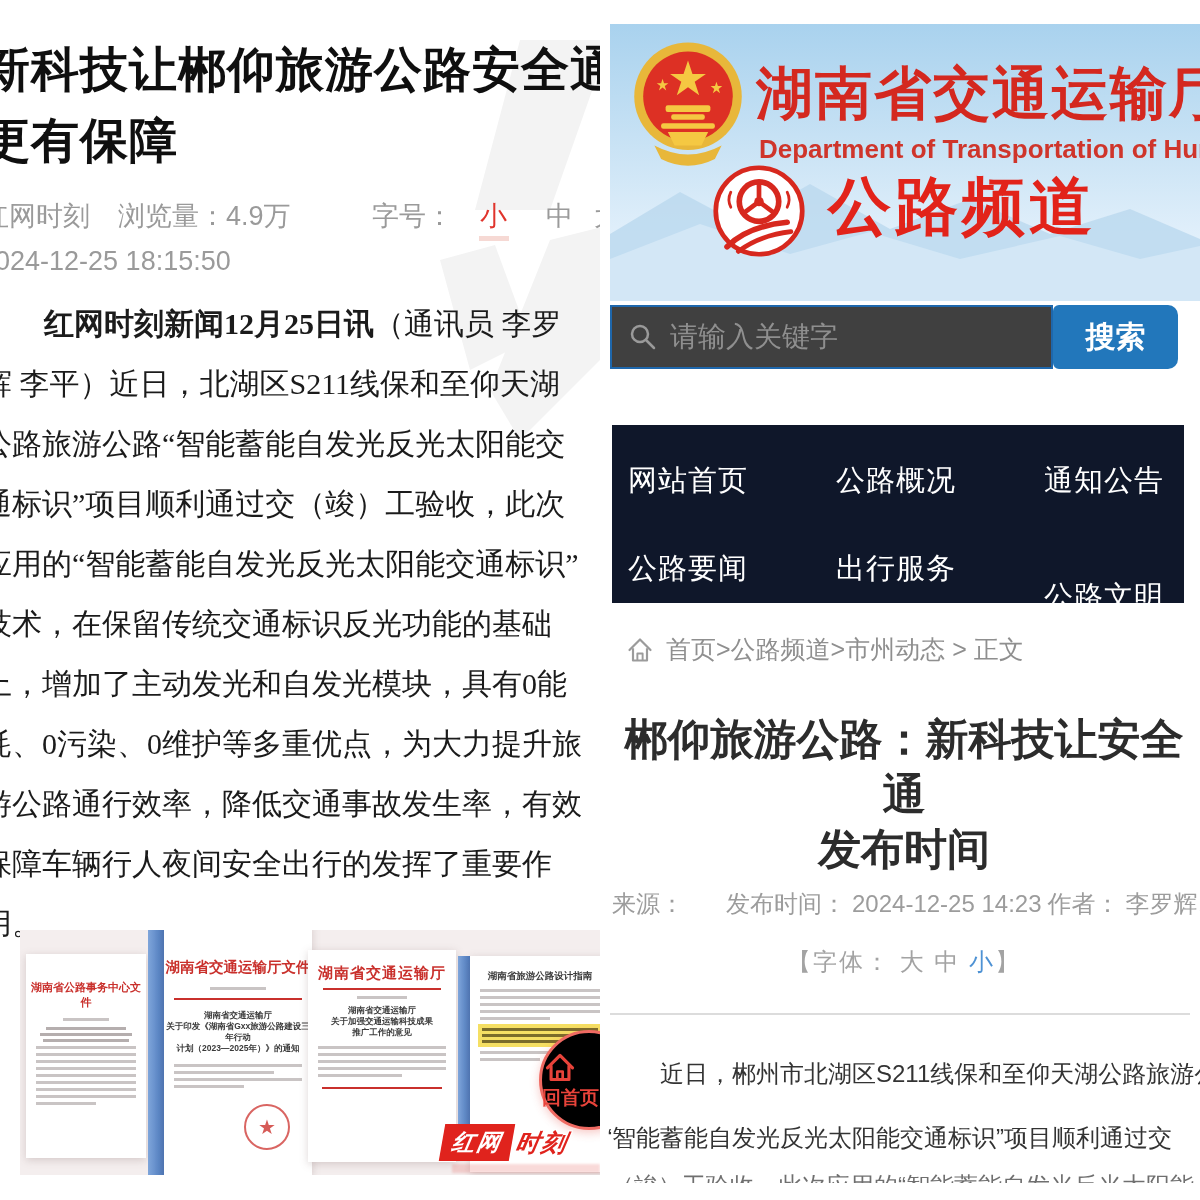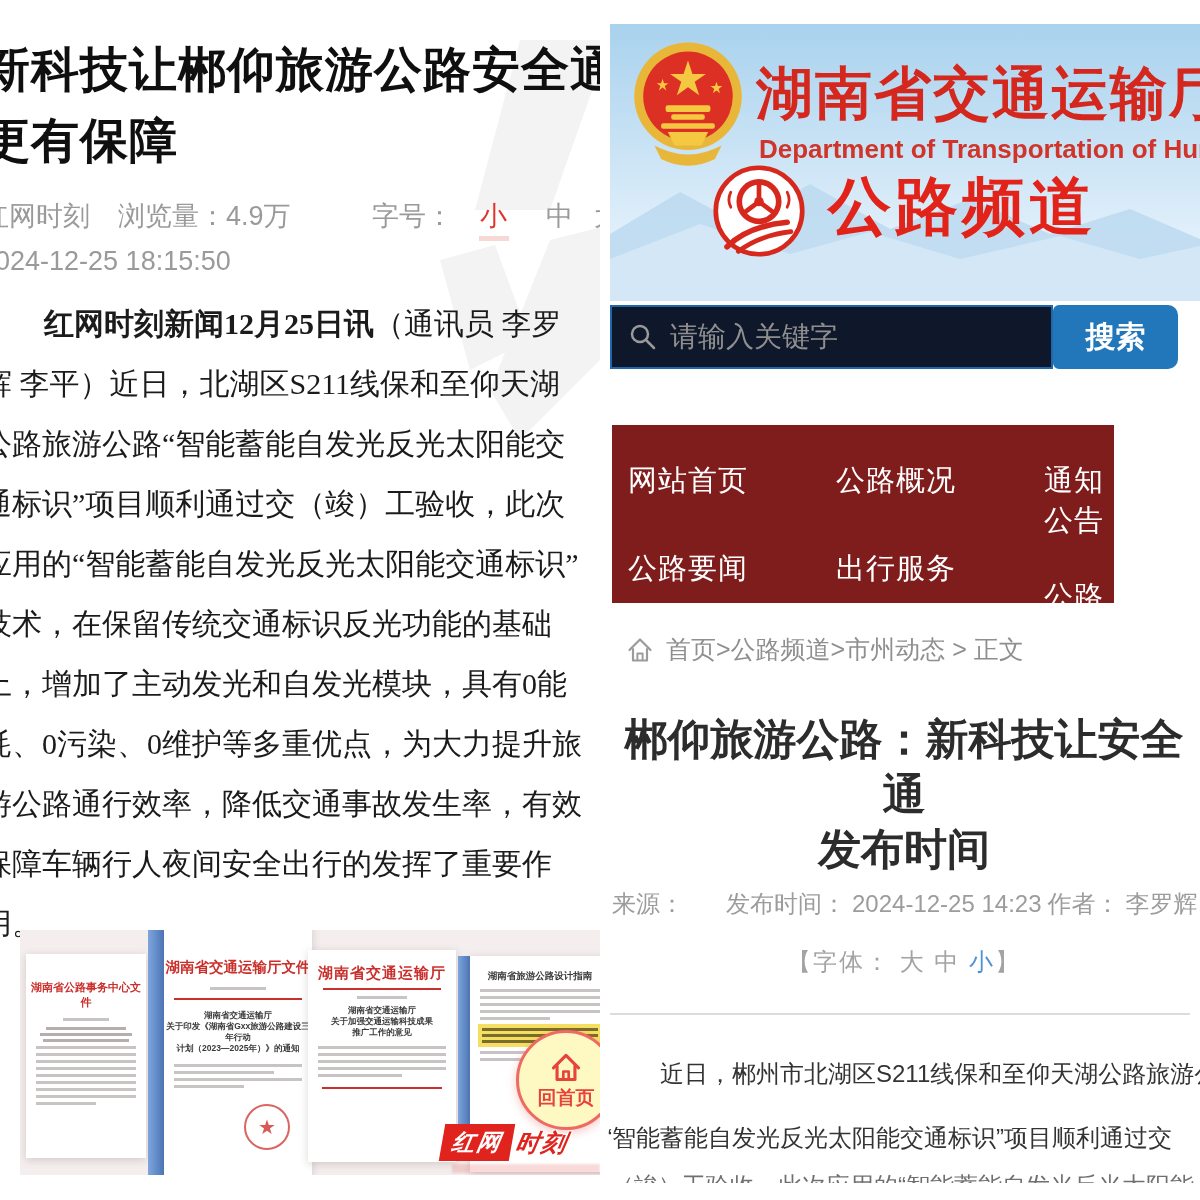--- a/index.html
+++ b/index.html
@@ -25,39 +25,39 @@
   #lp-photo { position:absolute; left:20px; top:930px; width:600px; height:245px; background:#f4eeee; overflow:hidden; }
   .doc { position:absolute; background:#ffffff; box-shadow:0 2px 8px rgba(120,90,90,.25); }
   .doc-title-red { color:#c9302c; font-weight:bold; text-align:center; }
   .spine { position:absolute; background:linear-gradient(90deg,#7fa5da,#4a78bc); }
   .bar { height:3px; background:#c9c4c4; margin:4px 10px; }
   .bar.dark { background:#b5aeae; }
   .hl-wrap { background:#f5df63; padding:1px 0; }
   .micro-black { color:#3a3a3a; font-size:8.5px; font-weight:bold; text-align:center; line-height:11px; }
   .red-rule { height:2px; background:#c9302c; margin:4px 10px; }
   #seal { position:absolute; right:22px; bottom:26px; width:46px; height:46px; border:2px solid rgba(204,50,45,.75); border-radius:50%; color:rgba(204,50,45,.8); font-size:20px; display:flex; align-items:center; justify-content:center; }
-  #home-btn { position:absolute; left:496px; top:100px; width:100px; height:100px; background:#fef9c3; border:3px solid #ef6a62; border-radius:50%; box-shadow:0 3px 10px rgba(230,80,70,.3); display:flex; flex-direction:column; align-items:center; justify-content:center; cursor:pointer; }
+  #home-btn { position:absolute; left:519px; top:100px; width:100px; height:100px; background:#000000; border:3px solid #ef6a62; border-radius:50%; box-shadow:0 3px 10px rgba(230,80,70,.3); display:flex; flex-direction:column; align-items:flex-start; justify-content:center; cursor:pointer; }
   #home-btn .lbl { color:#e8433a; font-weight:bold; font-size:19px; margin-top:1px; }
   #rednet-logo { position:absolute; left:422px; top:194px; display:flex; align-items:center; }
   #rednet-logo .blk { background:#e0231d; transform:skewX(-10deg); padding:3px 10px; color:#fff; font-weight:bold; font-style:italic; font-size:23px; letter-spacing:2px; }
   #rednet-logo .out { margin-left:4px; transform:skewX(-10deg); color:#e0231d; font-weight:bold; font-style:italic; font-size:24px; letter-spacing:2px; text-shadow:-1px -1px 0 #fff,1px -1px 0 #fff,-1px 1px 0 #fff,1px 1px 0 #fff; }
   #rednet-sub { position:absolute; left:432px; top:234px; width:148px; height:9px; background:#e0231d; opacity:.16; filter:blur(1px); }
 
   
   #right-page { position:absolute; left:608px; top:0; width:592px; height:1200px; background:#fff; overflow:hidden; }
   #banner { position:absolute; left:2px; top:24px; width:590px; height:277px; overflow:hidden;
             background:linear-gradient(180deg,#a9d2ee 0%,#c6e1f4 40%,#e2f0fb 78%,#d4e8f7 100%); }
   .org-cn { left:146px; top:32px; font-size:57px; font-weight:bold; color:#d4281f; letter-spacing:2px; }
   .org-en { left:149px; top:110px; font-size:26px; font-weight:bold; color:#cf352b; }
   .chan-cn { left:218px; top:140px; font-size:63px; font-weight:bold; color:#e2231a; letter-spacing:4px; }
   .chan-en { left:227px; top:219px; font-size:41px; color:#3c3c3c; }
-  #search-input { position:absolute; left:2px; top:305px; width:443px; height:64px; background:#0f172a; border:2px solid #1e67ac; display:flex; align-items:center; }
+  #search-input { position:absolute; left:2px; top:305px; width:443px; height:64px; background:#404040; border:2px solid #1e67ac; display:flex; align-items:center; }
   #search-input .ph { color:#8f8f8f; font-size:28px; margin-left:12px; }
   #search-btn { position:absolute; left:445px; top:305px; width:125px; height:64px; background:#2277bb; border-radius:6px 10px 10px 6px; color:#fff; font-size:30px; font-weight:bold; display:flex; align-items:center; justify-content:center; cursor:pointer; }
-  #nav { position:absolute; left:4px; top:425px; width:502px; height:178px; background:#7f1d1d; }
+  #nav { position:absolute; left:4px; top:425px; width:572px; height:178px; background:#0f172a; }
   .nav-item { position:absolute; color:#fff; font-size:29px; letter-spacing:1px; cursor:pointer; }
   #breadcrumb { position:absolute; left:18px; top:633px; display:flex; align-items:center; gap:12px; color:#8f8f8f; font-size:25px; }
   .art-title { top:712px; width:100%; text-align:center; font-size:43px; font-weight:bold; color:#2c2c2c; line-height:55px; }
   .art-meta { left:4px; top:888px; font-size:24px; color:#9c9c9c; }
   .art-meta span { margin-right:6px; }
   .gap30 { display:inline-block; width:30px; }
   .fontrow { top:946px; width:100%; text-align:center; font-size:24px; color:#a3a3a3; letter-spacing:2px; }
   .fontrow .blue { color:#4e92d4; }
   .divider { left:2px; top:1013px; width:580px; height:2px; background:#dcdcdc; }
   .art-body { font-size:24px; color:#333; white-space:nowrap; }

